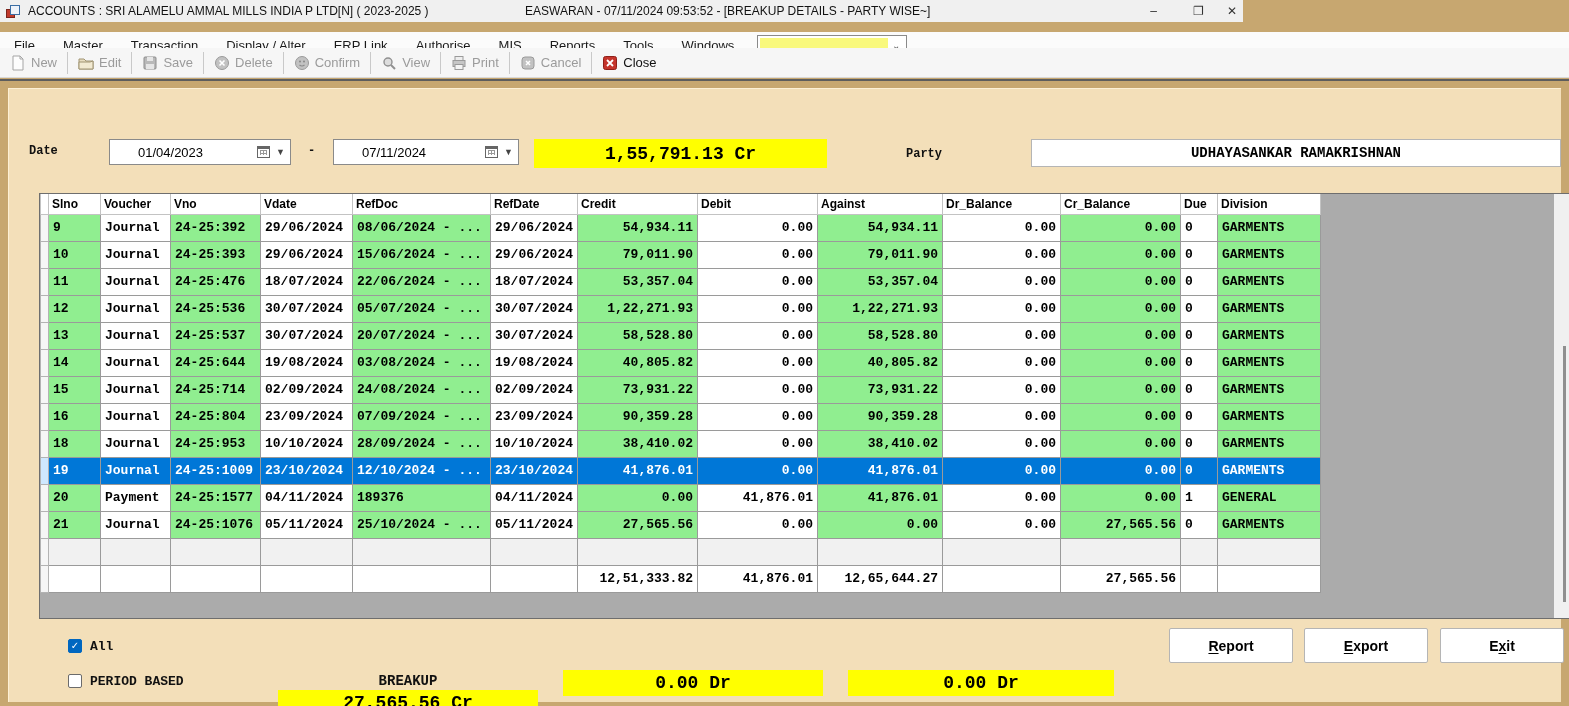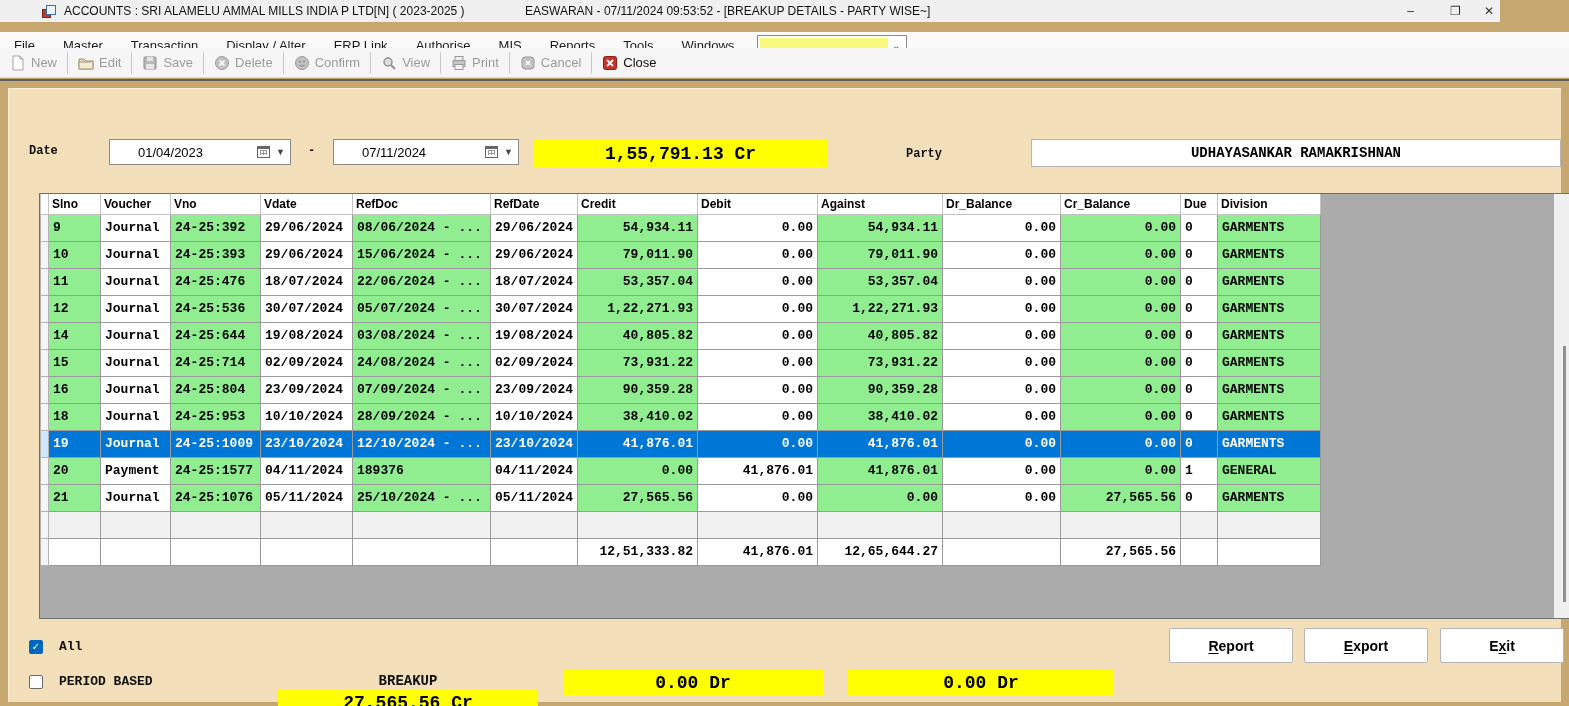--- a/index.html
+++ b/index.html
@@ -1,21 +1,21 @@
 <!DOCTYPE html>
 <html><head>
 <meta charset="utf-8">
 <style>
   * { margin:0; padding:0; box-sizing:border-box; }
   html,body { width:1569px; height:706px; overflow:hidden; }
   body { font-family:"Liberation Sans", sans-serif; position:relative; background:#c7a770; }
 
   
-  .titlebar { position:absolute; left:0; top:0; width:1500px; height:22px; background:#f0f0f0;
-    display:flex; align-items:center; font-size:12px; color:#111;padding-left:36px; }
+  .titlebar { position:absolute; left:0; top:0; width:1243px; height:22px; background:#f0f0f0;
+    display:flex; align-items:center; font-size:12px; color:#111; }
   .app-icon { width:14px; height:13px; margin:0 8px 0 6px; position:relative; flex:0 0 auto; }
   .app-icon .sq1 { position:absolute; left:0; bottom:0; width:9px; height:9px; background:#c0392b; border:1px solid #7a241b; }
   .app-icon .sq2 { position:absolute; right:0; top:0; width:10px; height:10px; background:#eef3fa; border:1px solid #3b6ea5; }
   .title-left { white-space:nowrap; }
   .title-center { position:absolute; left:525px; white-space:nowrap; }
   .win-controls { position:absolute; right:0; top:0; height:22px; display:flex; }
   .win-btn { width:45px; height:22px; display:flex; align-items:center; justify-content:center;
     font-size:12px; color:#333; }
   .win-btn.close-btn { width:22px; overflow:hidden; justify-content:flex-start; padding-left:6px; }
 
@@ -80,21 +80,21 @@
   table.grid td.rowhdr { background:#f6f6f6; padding:0; border:1px solid #b3b3b3; }
   tr.selected td.cg, tr.selected td.cw { background:#0077d7; color:#fff; }
   tr.selected td.rowhdr { background:#cfe8ff; }
   tr.emptyrow td { background:#f1f1f1; }
   tr.totalrow td { background:#fff; }
   .grid-filler { flex:1 1 auto; background:#ababab; }
   .grid-scrollbar { flex:0 0 15px; background:#f0f0f0; position:relative; }
   .grid-scroll-thumb { position:absolute; left:9px; top:152px; width:3px; height:256px; background:#8f8f8f; }
 
   
-  .chkrow { position:absolute; display:flex; align-items:center; gap:16px; }
+  .chkrow { position:absolute; display:flex; gap:8px;margin-left:39px; }
   .chkbox { width:14px; height:14px; border:1px solid #6b6b6b; background:#fff; border-radius:2px;
     display:flex; align-items:center; justify-content:center; }
   .chkbox.checked { background:#0067c0; border-color:#0067c0; }
   .chkbox.checked:after { content:"✓"; color:#fff; font-size:10px; line-height:1; }
   .chklabel { font-size:13px; color:#111; }
 
   .sum-label { position:absolute; font-size:14px; color:#111; text-align:center;margin-top:36px; }
 
   .footer-btn { position:absolute; width:124px; height:35px; background:#fff; border:1px solid #b5b5b5;
     border-radius:2px; display:flex; align-items:center; justify-content:center; font-size:14px;
@@ -348,20 +348,36 @@
               <td class="cg num">1,22,271.93</td>
               <td class="cw num">0.00</td>
               <td class="cg num">1,22,271.93</td>
               <td class="cw num">0.00</td>
               <td class="cg num">0.00</td>
               <td class="cw">0</td>
               <td class="cg">GARMENTS</td>
             </tr>
             <tr>
               <td class="rowhdr"></td>
+              <td class="cg">13</td>
+              <td class="cw">Journal</td>
+              <td class="cg">24-25:537</td>
+              <td class="cw">30/07/2024</td>
+              <td class="cg">20/07/2024 - ...</td>
+              <td class="cw">30/07/2024</td>
+              <td class="cg num">58,528.80</td>
+              <td class="cw num">0.00</td>
+              <td class="cg num">58,528.80</td>
+              <td class="cw num">0.00</td>
+              <td class="cg num">0.00</td>
+              <td class="cw">0</td>
+              <td class="cg">GARMENTS</td>
+            </tr>
+            <tr>
+              <td class="rowhdr"></td>
               <td class="cg">14</td>
               <td class="cw">Journal</td>
               <td class="cg">24-25:644</td>
               <td class="cw">19/08/2024</td>
               <td class="cg">03/08/2024 - ...</td>
               <td class="cw">19/08/2024</td>
               <td class="cg num">40,805.82</td>
               <td class="cw num">0.00</td>
               <td class="cg num">40,805.82</td>
               <td class="cw num">0.00</td>

